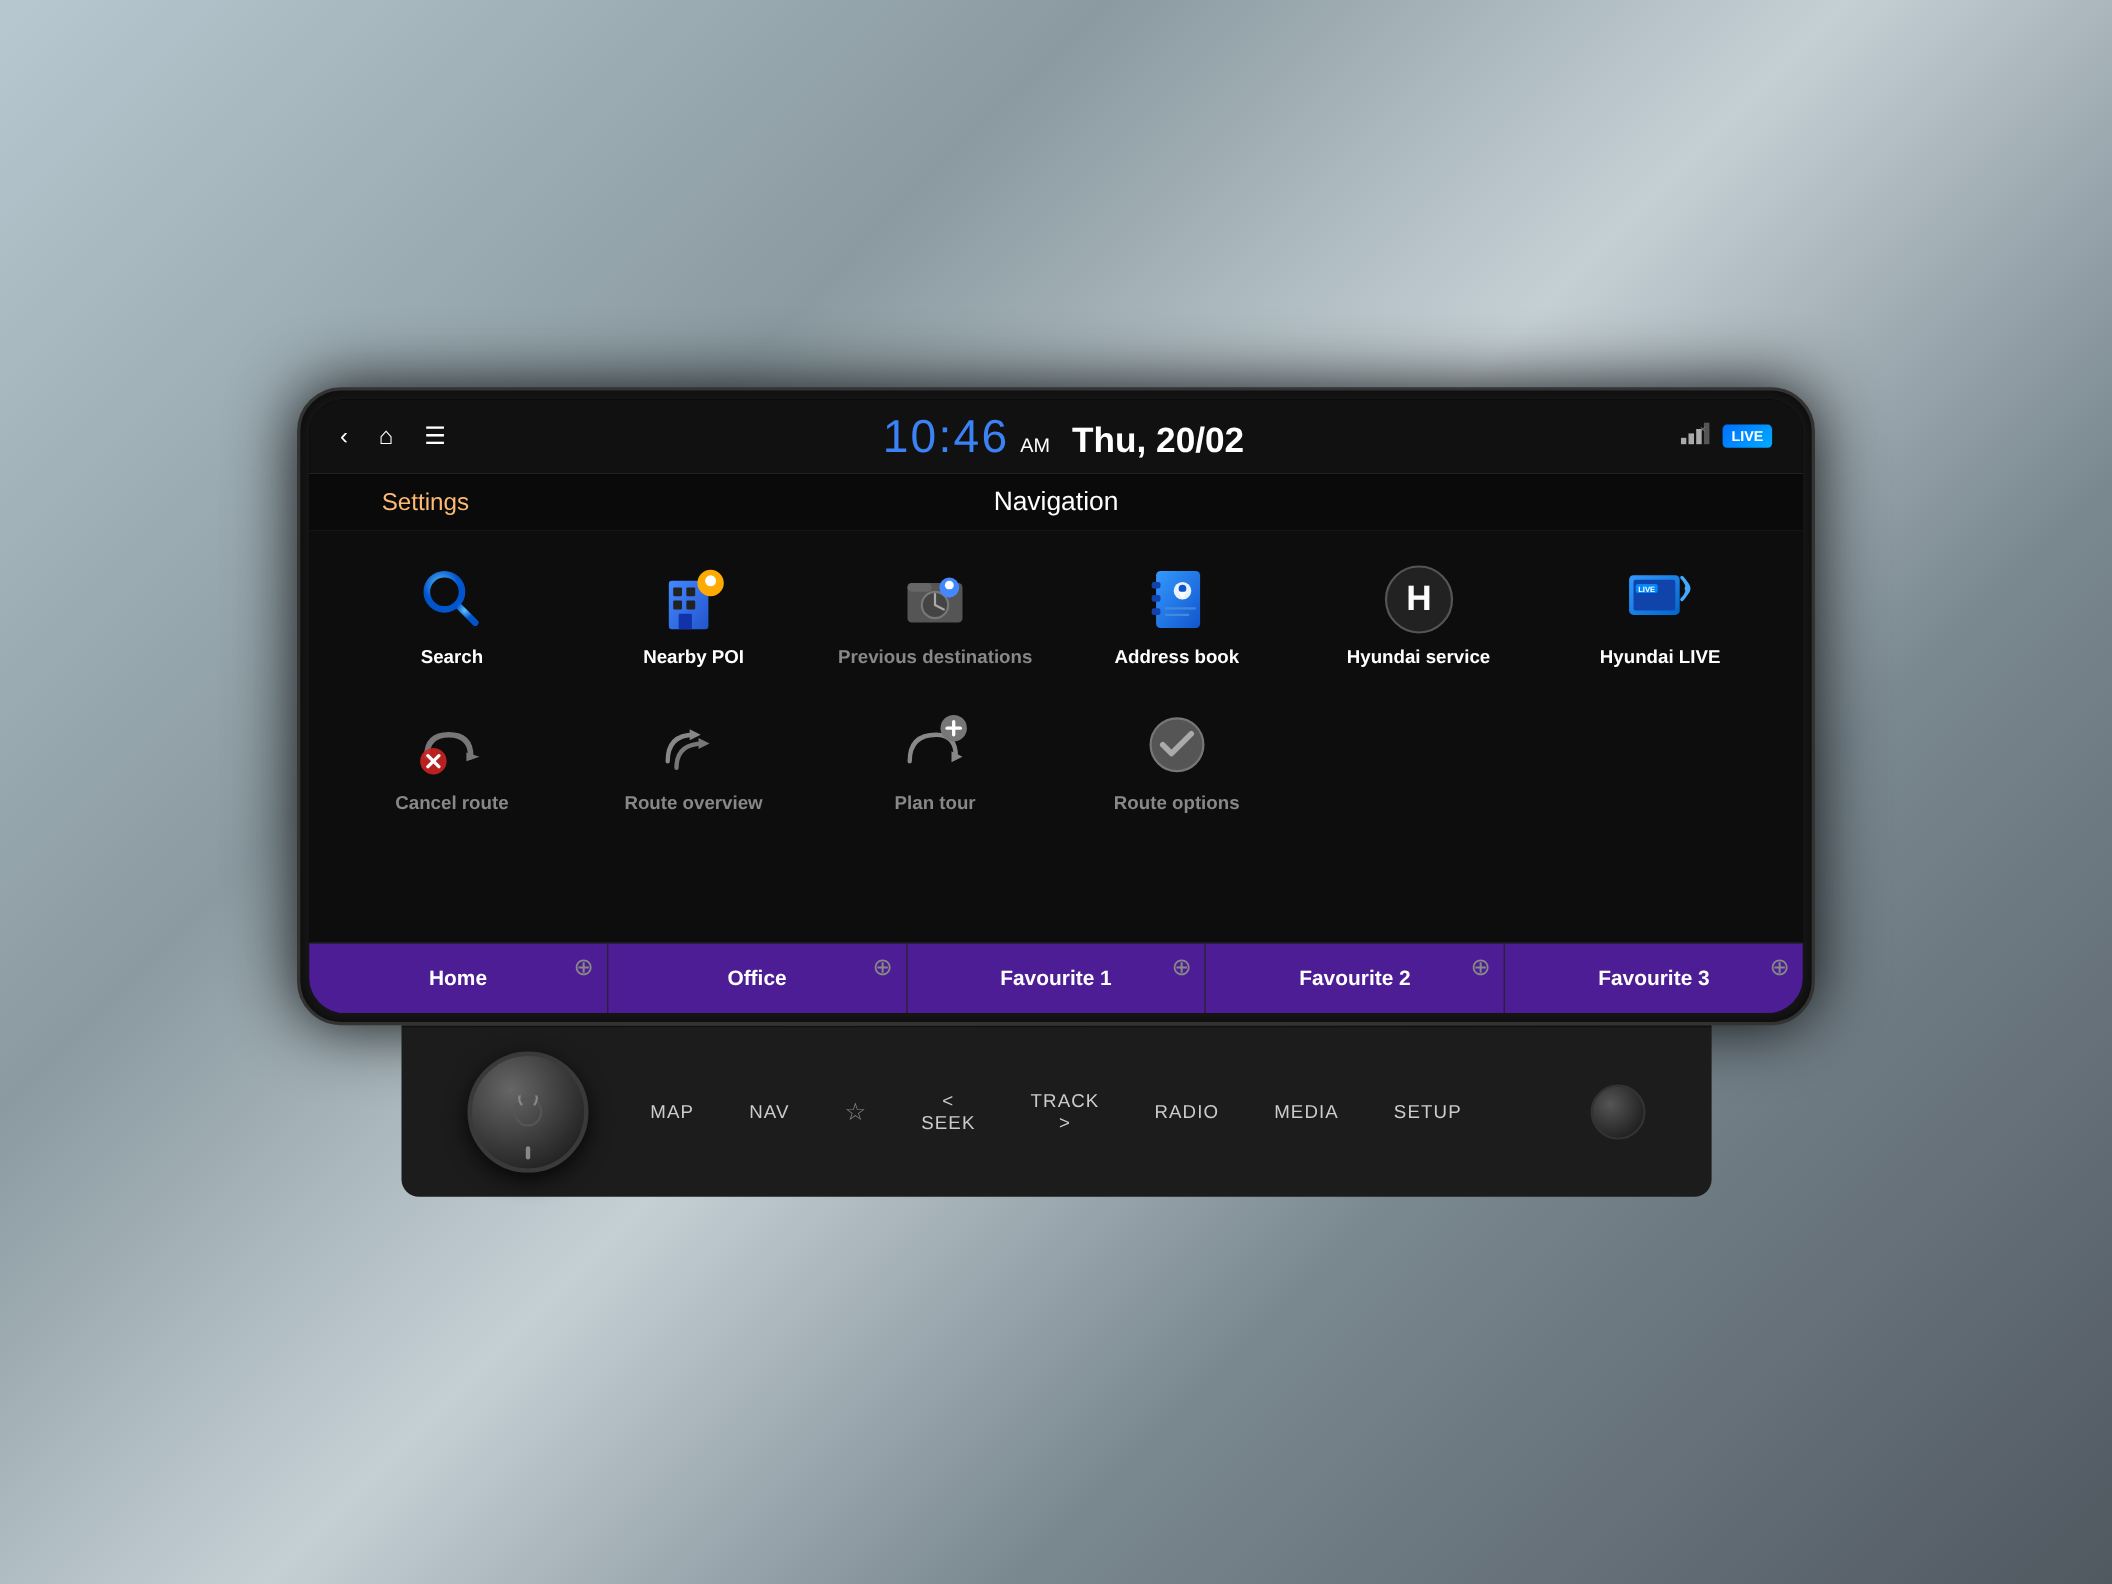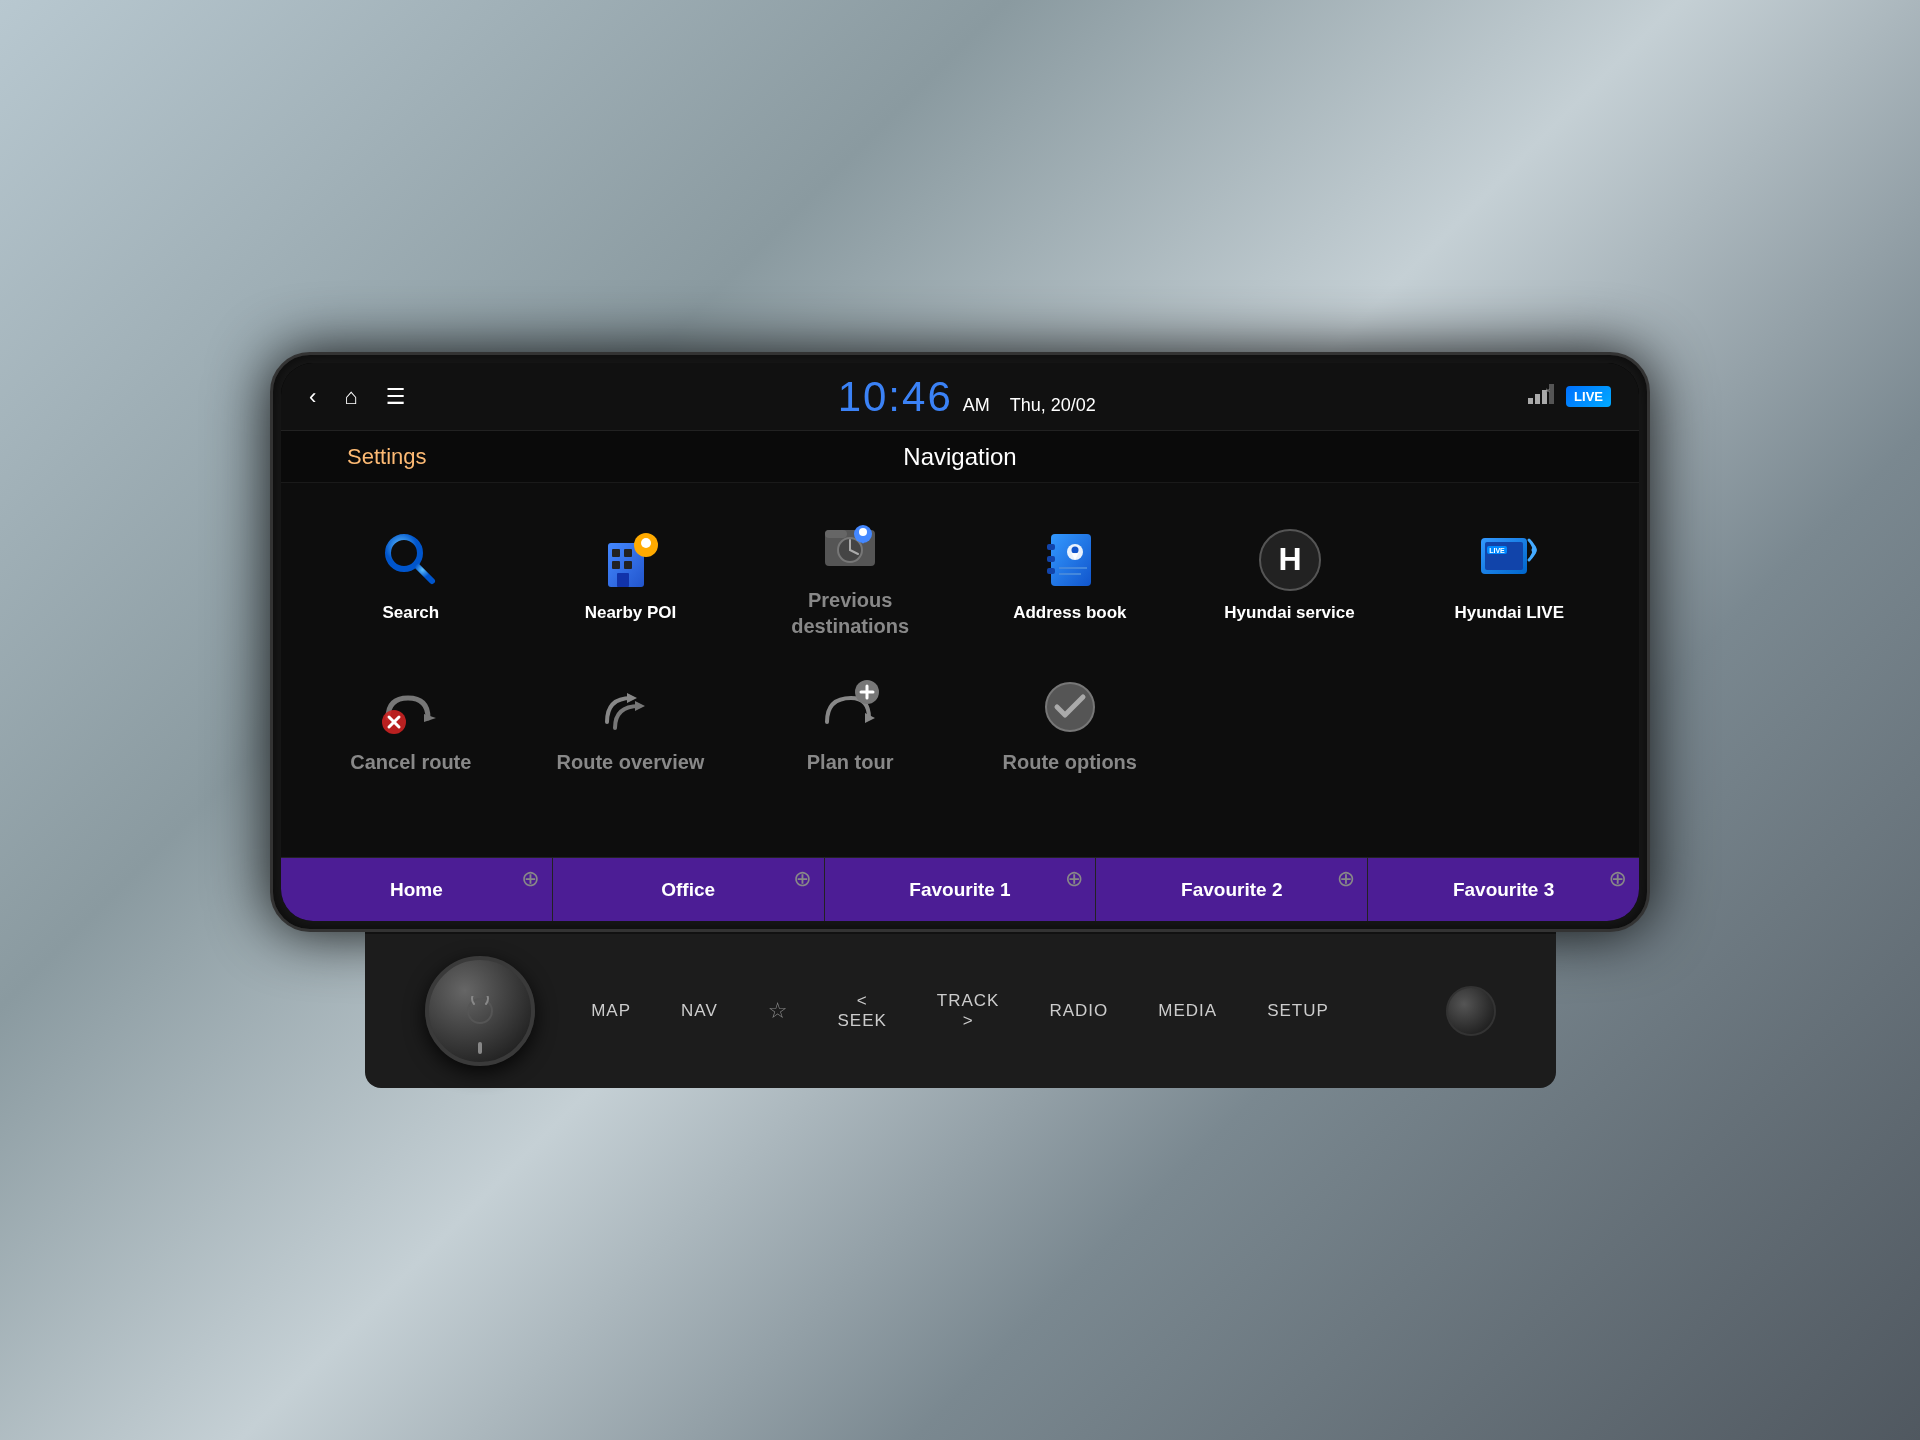--- a/index.html
+++ b/index.html
@@ -83,22 +83,22 @@
       letter-spacing: 2px;
     }
 
     .clock-ampm {
       color: #fff;
       font-size: 18px;
     }
 
     .clock-date {
       color: #fff;
-      font-size: 18px;
-      font-weight: 400;
+      font-size: 32px;
+      font-weight: 700;
       margin-left: 10px;
     }
 
     .status-right {
       display: flex;
       align-items: center;
       gap: 10px;
     }
 
     .signal-icon {
@@ -191,21 +191,21 @@
     .menu-label {
       color: #fff;
       font-size: 17px;
       font-weight: 600;
       text-align: center;
       line-height: 1.3;
     }
 
     .menu-label-dim {
       color: #888;
-      font-size: 20px;
+      font-size: 17px;
       font-weight: 600;
       text-align: center;
       line-height: 1.3;
     }
 
     
     .favourites-bar {
       display: flex;
       background: #4c1d95;
       border-top: 1px solid #222;

